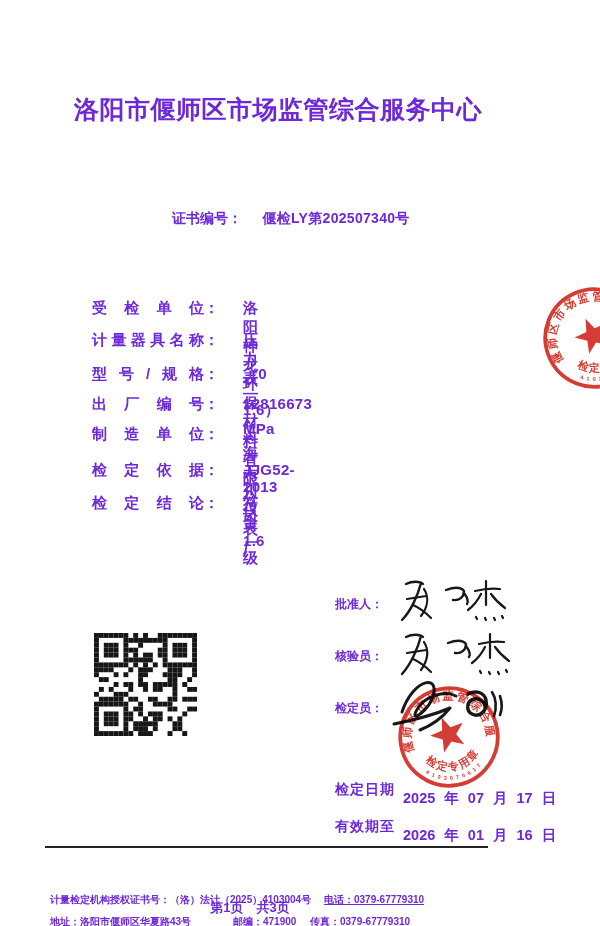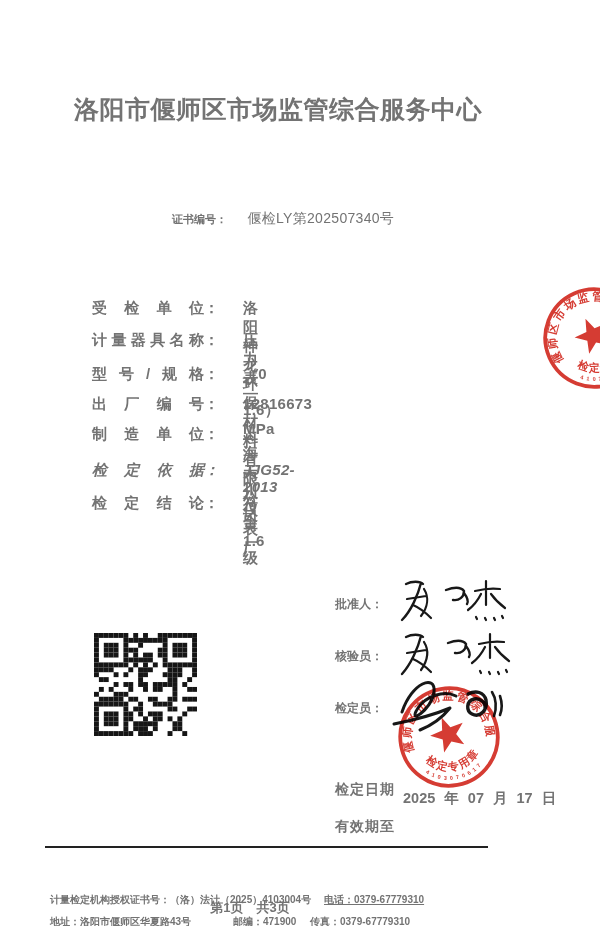--- a/index.html
+++ b/index.html
@@ -1,25 +1,25 @@
 <!DOCTYPE html>
 <html><head>
 <meta charset="utf-8">
 <style>
   html,body{margin:0;padding:0;background:#ffffff;}
   #page{
     position:relative;width:600px;height:926px;background:#ffffff;
     overflow:hidden;font-family:"Liberation Sans","DejaVu Sans",sans-serif;
-    color:#737373;
+    color:#6d28d9;
   }
   .abs{position:absolute;white-space:nowrap;}
   .org-title{font-size:25px;font-weight:700;letter-spacing:0.5px;}
   .doc-title{font-size:26px;font-weight:700;letter-spacing:14px;}
-  .certno-label{font-size:11px;font-weight:700;}
-  .certno-value{font-size:14px;font-weight:400;letter-spacing:0.3px;}
+  .certno-label{font-size:14px;font-weight:700;}
+  .certno-value{font-size:14px;font-weight:700;letter-spacing:0.3px;}
   .frow{position:absolute;left:92px;font-size:15px;margin-top:28px;}
   .lab{display:inline-block;width:112px;text-align:justify;text-align-last:justify;font-weight:700;vertical-align:top;}
   .colon{font-weight:700;}
   .fval{position:absolute;left:151px;top:0;font-weight:600;letter-spacing:0.3px;}
   .sig-label{font-size:12px;font-weight:700;}
   .date-label{font-size:14px;font-weight:700;letter-spacing:1px;}
   .date-value{font-size:14.5px;font-weight:600;word-spacing:5px;margin-top:8px;}
   .divider{position:absolute;left:45px;top:846px;width:443px;height:2px;background:#222;}
   .foot{font-size:10px;font-weight:700;margin-top:38px;}
   .pageinfo{font-size:13px;font-weight:600;text-align:center;width:500px;left:0;}
@@ -53,21 +53,21 @@
     <span class="fval">（0—1.6）MPa</span>
   </div>
   <div class="frow" style="top:367px;">
     <span class="lab">出厂编号</span><span class="colon">：</span>
     <span class="fval">12816673</span>
   </div>
   <div class="frow" style="top:397px;">
     <span class="lab">制造单位</span><span class="colon">：</span>
     <span class="fval">上海天川仪表厂</span>
   </div>
-  <div class="frow" style="top:433px;font-style:italic;">
+  <div class="frow" style="top:433px;">
     <span class="lab">检定依据</span><span class="colon">：</span>
     <span class="fval">JJG52-2013</span>
   </div>
   <div class="frow" style="top:466px;">
     <span class="lab">检定结论</span><span class="colon">：</span>
     <span class="fval">符合1.6级</span>
   </div>
 
   <div class="abs sig-label" style="left:335px;top:596px;"><span>批准人</span><span>：</span></div>
   <div class="abs sig-label" style="left:335px;top:648px;"><span>核验员</span><span>：</span></div>
@@ -328,20 +328,21 @@
       <rect x="44.14" y="98.10" width="4.90" height="4.90" fill="#161616"></rect>
       <rect x="49.05" y="98.10" width="4.90" height="4.90" fill="#161616"></rect>
       <rect x="53.95" y="98.10" width="4.90" height="4.90" fill="#161616"></rect>
       <rect x="73.57" y="98.10" width="4.90" height="4.90" fill="#161616"></rect>
       <rect x="88.29" y="98.10" width="4.90" height="4.90" fill="#161616"></rect>
     </svg>
 
   <div class="abs date-label" style="left:335px;top:781px;">检定日期</div>
   <div class="abs date-value" style="left:403px;top:781px;">2025 年 07 月 17 日</div>
   <div class="abs date-label" style="left:335px;top:818px;">有效期至</div>
+  <div class="abs date-value" style="left:403px;top:818px;">2026 年 01 月 16 日</div>
 
   <svg class="stamp" style="left:386px;top:674px;transform:rotate(-10deg);" width="126" height="126" viewBox="0 0 150 150">
     <circle cx="75" cy="75" r="58" fill="none" stroke="#d1261c" stroke-width="4.5"></circle>
     <polygon points="75,50 69.7,64.7 54.1,65.2 66.4,74.8 62.1,89.8 75,81 87.9,89.8 83.6,74.8 95.9,65.2 80.3,64.7" fill="#d1261c" transform="rotate(-12 75 72)"></polygon>
     <defs>
       <path id="b-top" d="M 32.7 90.4 A 45 45 0 1 1 117.3 90.4"></path>
       <path id="b-bot" d="M 40.4 95 A 40 40 0 0 0 109.6 95"></path>
       <path id="b-dig" d="M 33.2 104.3 A 51 51 0 0 0 116.8 104.3"></path>
     </defs>
     <text fill="#d1261c" font-size="13.5" letter-spacing="2.6"><textPath href="#b-top" startOffset="50%" text-anchor="middle">洛阳市偃师区市场监管综合服务中心</textPath></text>

